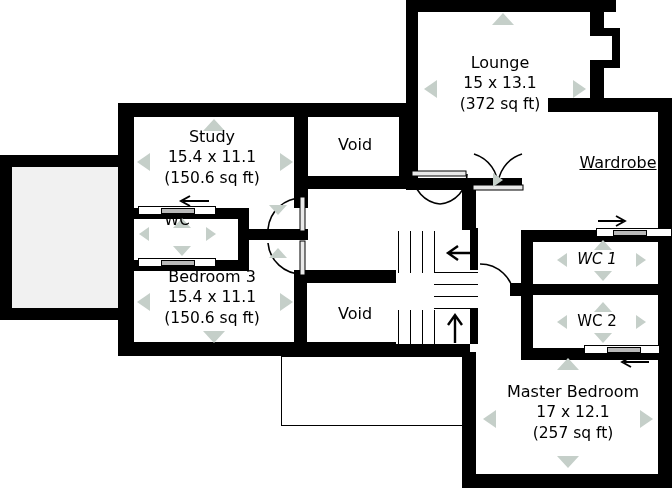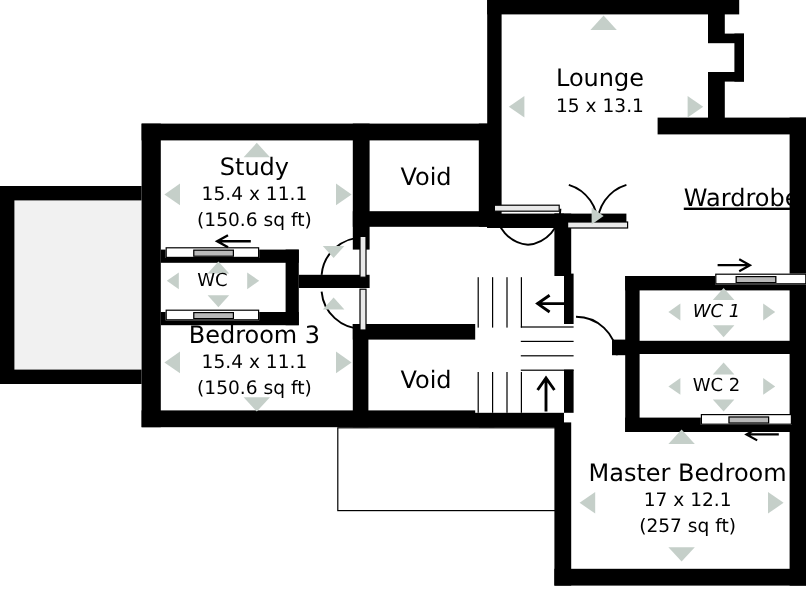--- a/index.html
+++ b/index.html
@@ -10,21 +10,21 @@
   
   .wall{position:absolute;background:#000000;}
   .room{position:absolute;background:#ffffff;}
   .fill-grey{position:absolute;background:#f1f1f1;}
   .outline{position:absolute;border:1px solid #000;background:transparent;}
 
   
   .label{position:absolute;text-align:center;color:#000;
          font-family:"DejaVu Sans","Liberation Sans",sans-serif;
          line-height:1.32;white-space:nowrap;}
-  .label .nm{display:block;font-size:20px;}
+  .label .nm{display:block;font-size:16px;}
   .label .dim{display:block;font-size:15.5px;}
   .label .area{display:block;font-size:15.5px;}
   .label.small .nm{font-size:15px;}
 
   
   .win{position:absolute;background:#ffffff;border:1px solid #000;box-sizing:border-box;}
   .win.h{background:
       linear-gradient(#000 0 1px,transparent 1px 3px,#000 3px 4px,transparent 4px 6px,#000 6px 7px,transparent 7px 9px,#000 9px 10px);
       background-size:100% 10px;background-repeat:no-repeat;background-position:0 0;}
   .win.v{background:
@@ -282,27 +282,28 @@
     <span class="area">(150.6 sq ft)</span>
   </div>
 
   <div class="label" style="left:308px; top:134px; width:94px;">
     <span class="nm">Void</span>
   </div>
 
   <div class="label" style="left:412px; top:52px; width:176px;">
     <span class="nm">Lounge</span>
     <span class="dim">15 x 13.1</span>
+    <span class="area">(372 sq ft)</span>
   </div>
 
   <div class="label" style="left:548px; top:152px; width:140px;text-decoration:underline;">
     <span class="nm">Wardrobe</span>
   </div>
 
-  <div class="label small" style="left:152px; top:224px; width:50px;">
+  <div class="label small" style="left:152px; top:211px; width:50px;">
     <span class="nm">WC</span>
   </div>
 
   <div class="label" style="left:128px; top:266px; width:168px;">
     <span class="nm">Bedroom 3</span>
     <span class="dim">15.4 x 11.1</span>
     <span class="area">(150.6 sq ft)</span>
   </div>
 
   <div class="label" style="left:308px; top:303px; width:94px;">

